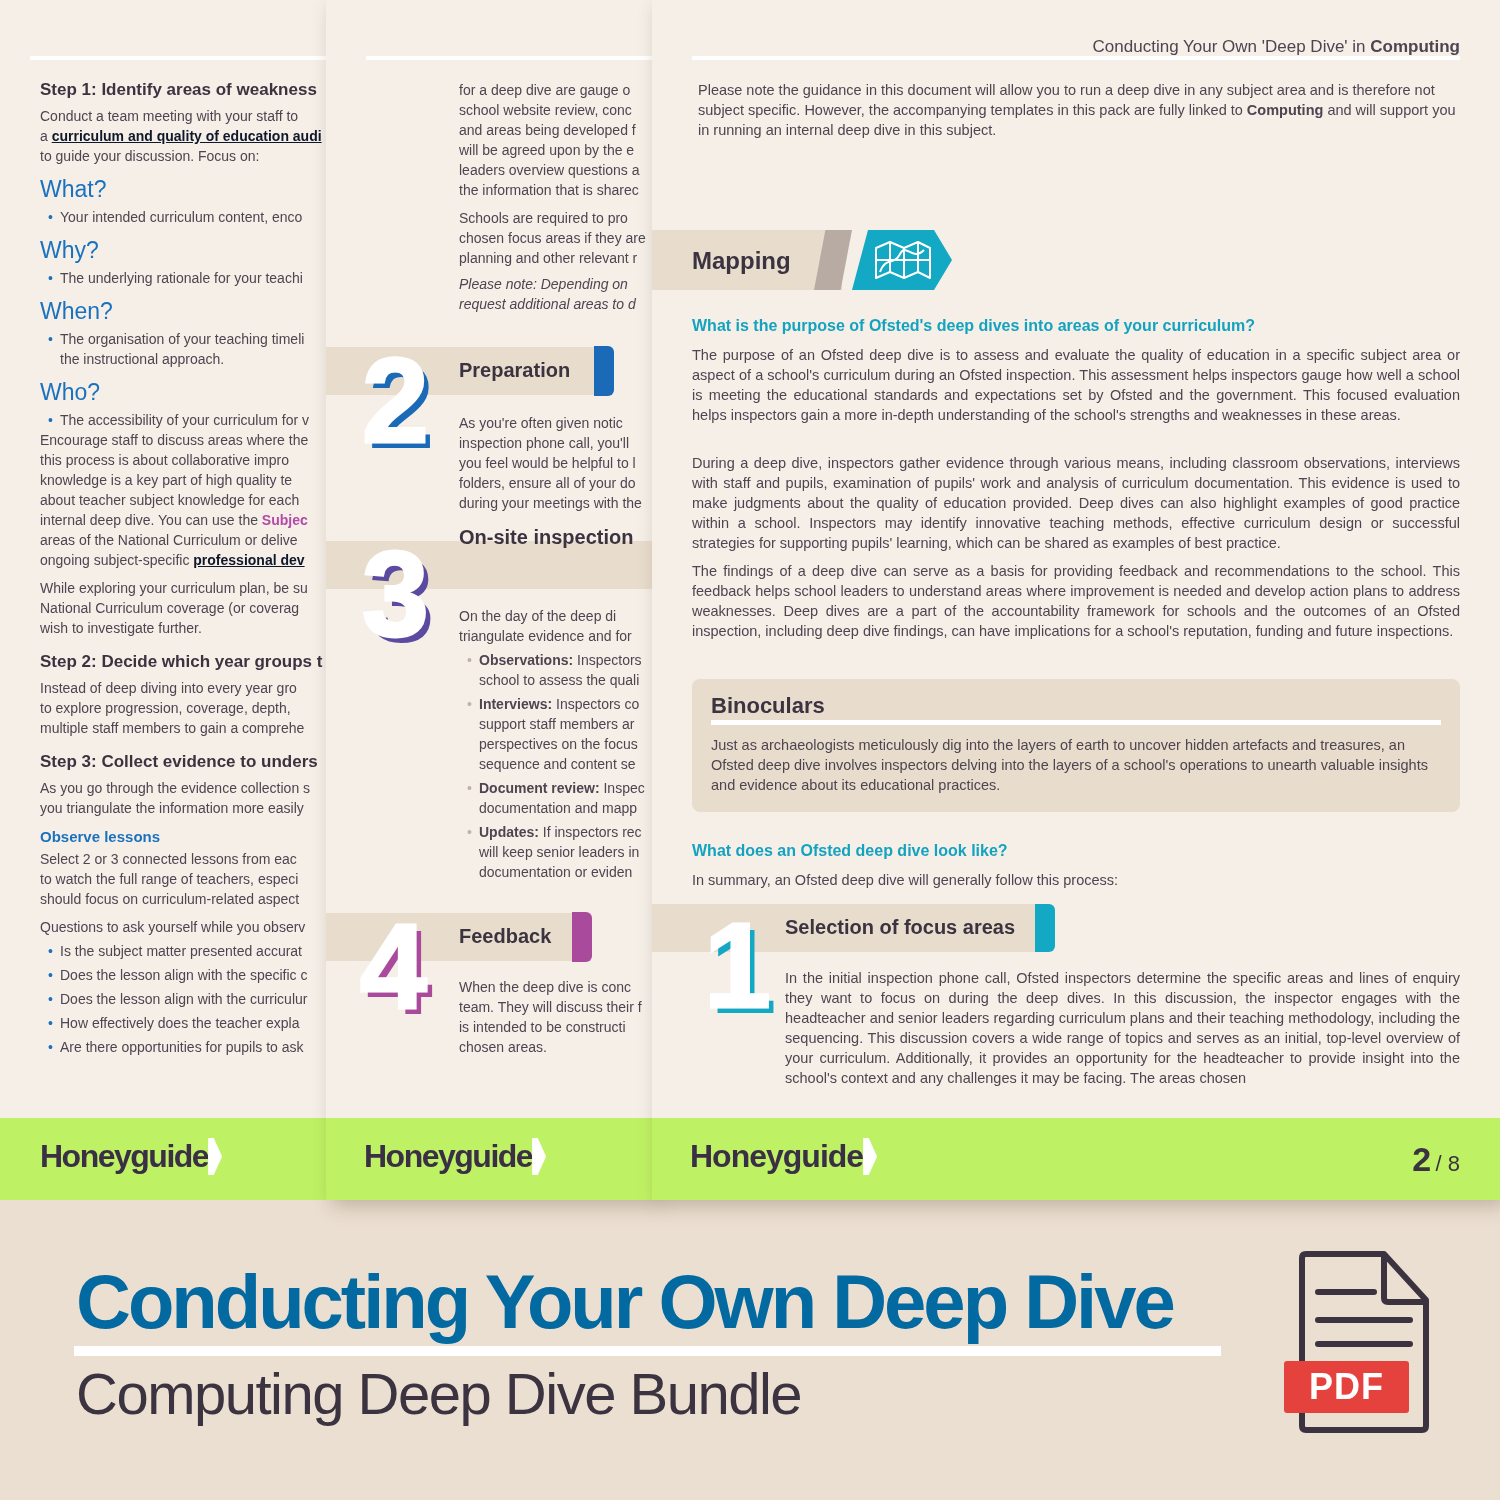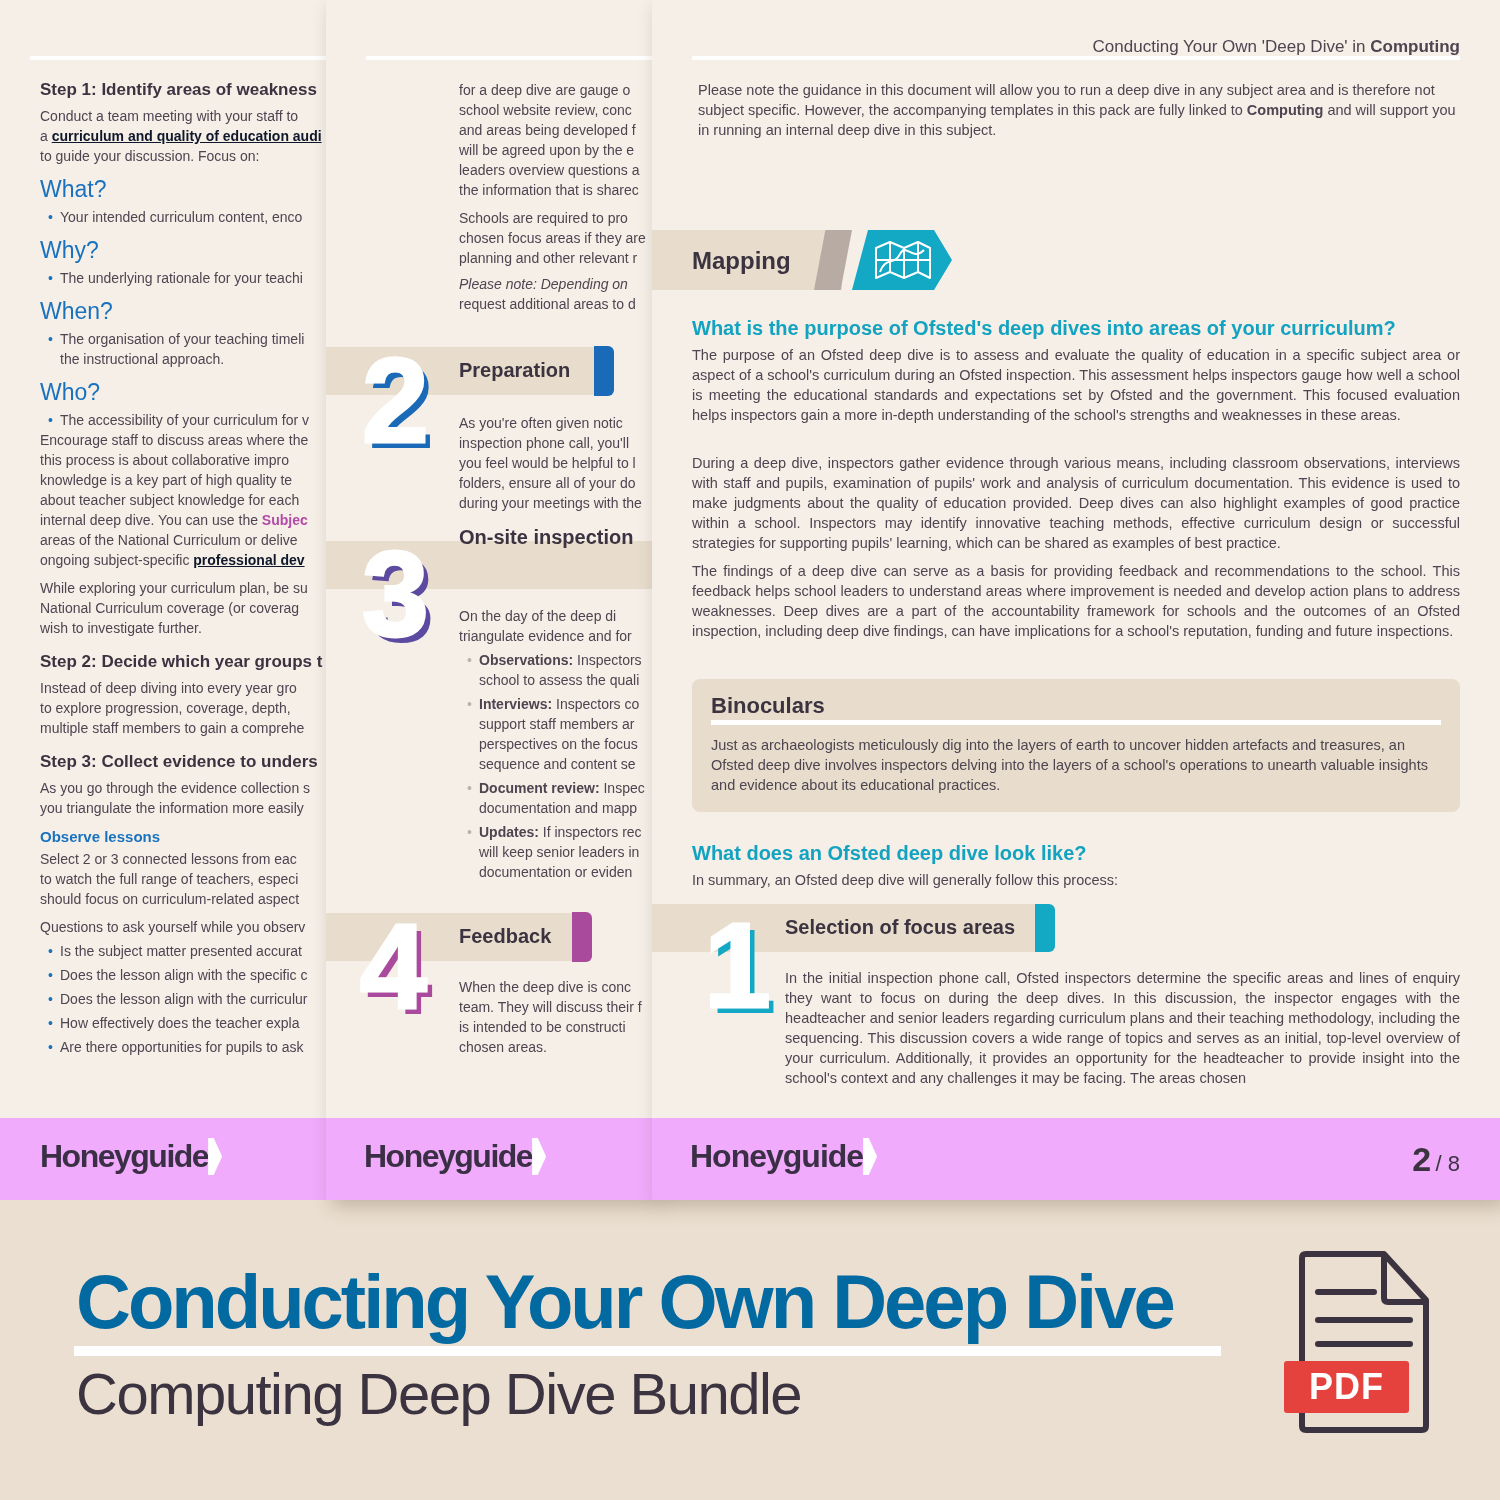--- a/index.html
+++ b/index.html
@@ -13,21 +13,21 @@
   .page {
     position: absolute;
     top: 0;
     height: 1200px;
     background: #f5efe8;
     overflow: hidden;
   }
   .page-shadow { box-shadow: 6px 6px 18px rgba(80,60,40,0.28); }
   .page-footer {
     position: absolute; left: 0; right: 0; bottom: 0; height: 82px;
-    background: #f0abfc;
+    background: #bef264;
   }
   .logo {
     position: absolute; top: 20px;
     font-family: "Liberation Sans", sans-serif;
     font-weight: 700; font-size: 32px; letter-spacing: -1.5px;
     color: #3a2f45; padding-right: 14px;
   }
   .logo::after {
     content: ""; position: absolute; right: 0; top: 0; bottom: 0; width: 14px;
     background: #ffffff;
@@ -65,21 +65,21 @@
 
   
   #p3 { left: 652px; width: 848px; }
   .header-crumb { position: absolute; right: 40px; top: 37px; font-size: 17px; color: #4d4550; white-space: nowrap; }
   .intro { position: absolute; left: 46px; top: 80px; width: 768px; font-size: 14.5px; line-height: 20px; color: #4d4550; }
   .h-big { position: absolute; left: 40px; top: 163px; font-size: 36px; font-weight: 700; letter-spacing: -1px; color: #3b3340; }
   .map-band { position: absolute; left: 0; top: 230px; width: 190px; height: 60px; background: #e8dccc; }
   .map-title { position: absolute; left: 40px; top: 247px; font-size: 24px; font-weight: 700; color: #3b3340; }
   .map-slash { position: absolute; left: 162px; top: 230px; width: 38px; height: 60px; background: #b7aba3; clip-path: polygon(30% 0, 100% 0, 70% 100%, 0 100%); }
   .map-icon-bg { position: absolute; left: 200px; top: 230px; width: 100px; height: 60px; background: #13a8c4; clip-path: polygon(16% 0, 82% 0, 100% 50%, 82% 100%, 0 100%); }
-  .h-teal { position: absolute; left: 40px; font-size: 20px; font-weight: 700; color: #13a3c0; white-space: nowrap; text-align: right; }
+  .h-teal { position: absolute; left: 40px; font-size: 16px; font-weight: 700; color: #13a3c0; white-space: nowrap; text-align: right; }
   .para { position: absolute; left: 40px; width: 768px; font-size: 14.5px; line-height: 20px; color: #4d4550; text-align: justify; }
   .callout { position: absolute; left: 40px; top: 679px; width: 768px; height: 133px; background: #e8dccc; border-radius: 8px; }
   .callout-title { position: absolute; left: 19px; top: 14px; font-size: 22px; font-weight: 700; color: #3b3340; }
   .callout-rule { position: absolute; left: 19px; right: 19px; top: 41px; height: 5px; background: #ffffff; }
   .callout-text { position: absolute; left: 19px; right: 19px; top: 56px; font-size: 14.5px; line-height: 20px; color: #4d4550; }
   .sel-band { position: absolute; left: 0; top: 904px; width: 390px; height: 48px; background: #e8dccc; }
   .sel-tab { position: absolute; left: 383px; top: 904px; width: 20px; height: 48px; background: #13a8c4; border-radius: 0 6px 6px 0; }
   .sel-title { position: absolute; left: 133px; top: 916px; font-size: 20px; font-weight: 700; color: #3b3340; white-space: nowrap; }
   .num-one { position: absolute; left: 52px; top: 905px; }
   .sel-text { position: absolute; left: 133px; top: 968px; width: 675px; font-size: 14.5px; line-height: 20px; color: #4d4550; text-align: justify; }
@@ -158,21 +158,21 @@
     <div>for a deep dive are gauge o</div>
     <div>school website review, conc</div>
     <div>and areas being developed f</div>
     <div>will be agreed upon by the e</div>
     <div>leaders overview questions a</div>
     <div>the information that is sharec</div>
     <div style="margin-top:8px">Schools are required to pro</div>
     <div>chosen focus areas if they are</div>
     <div>planning and other relevant r</div>
     <div style="margin-top:6px;font-style:italic">Please note: Depending on</div>
-    <div style="">request additional areas to d</div>
+    <div style="font-style:italic">request additional areas to d</div>
   </div>
 
   <div class="stage-band" style="top:347px;width:275px"></div>
   <div class="stage-tab" style="left:268px;top:346px;background:#1a6ab8"></div>
   <div class="big-num" style="left:36px;top:340px;color:#1a6ab8;text-shadow:6px 6px 0 #1a6ab8"><span style="color:#fff">2</span></div>
   <div class="stage-title" style="top:359px">Preparation</div>
   <div class="p2-text" style="top:413px">
     <div>As you're often given notic</div>
     <div>inspection phone call, you'll</div>
     <div>you feel would be helpful to l</div>

